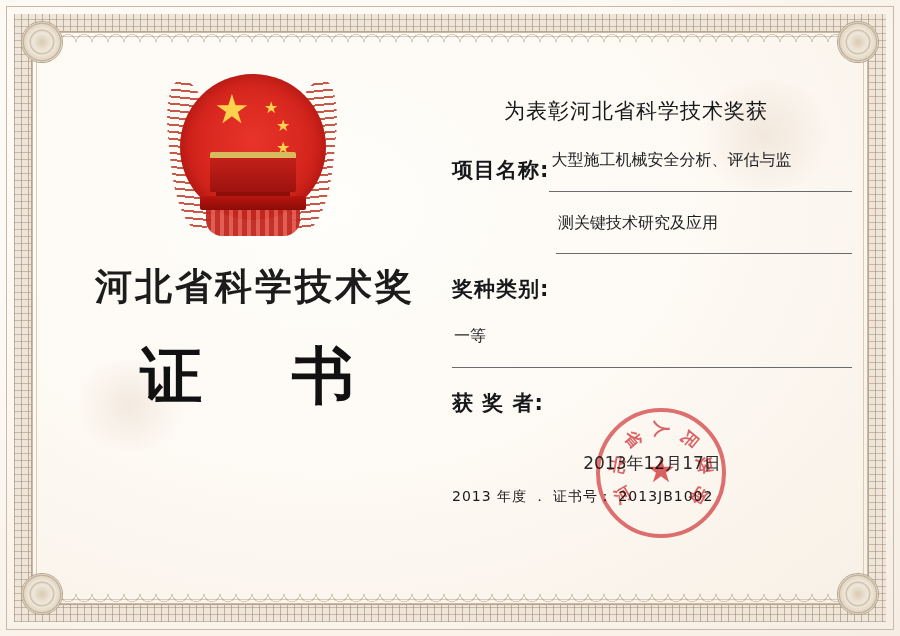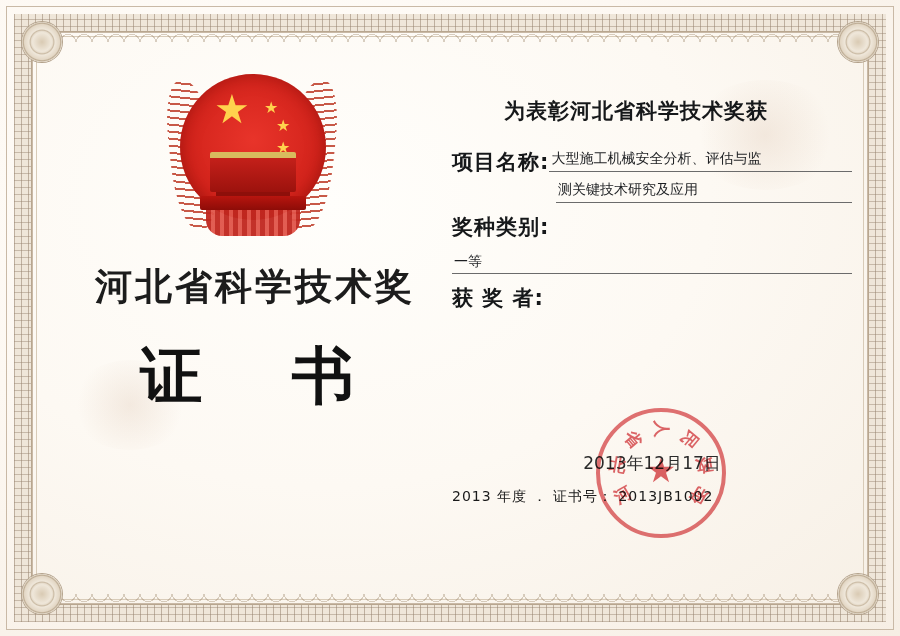--- a/index.html
+++ b/index.html
@@ -213,49 +213,49 @@
   
   .right-col {
     position:absolute;
     left: 452px;
     top: 92px;
     width: 400px;
   }
   .intro {
     font-family: "DejaVu Sans", sans-serif;
     font-size: 21px;
-    font-weight: 700;
+    font-weight: 400;
     color: #16181a;
     line-height: 1.9;
     letter-spacing: 1px;
   }
   .intro .l1 { display:block; text-indent: 52px; }
   .intro .l2 { display:block; text-indent: 22px; }
 
   .fields { margin-top: 16px; }
   .field-row {
     display: flex;
-    align-items: flex-start;
-    margin-bottom: 5px;
+    align-items: center;
+    margin-bottom: 21px;
   }
   .field-label {
     font-family: "DejaVu Sans", sans-serif;
     font-size: 21px;
     font-weight: 700;
     color: #16181a;
     white-space: nowrap;
     letter-spacing: 1px;
   }
   .field-value {
     flex: 1;
     font-family: "DejaVu Sans", sans-serif;
-    font-size: 14px;
+    font-size: 16px;
     color: #1d1f22;
     border-bottom: 1px solid #6b6b6b;
-    padding: 0 0 1px 2px;
+    padding: 0 0 18px 2px;
     line-height: 1.55;
     white-space: nowrap;
     overflow: hidden;
   }
   .field-value.cont {
     margin-left: 104px;
     margin-top: -2px;
   }
 
   .footer-line {

